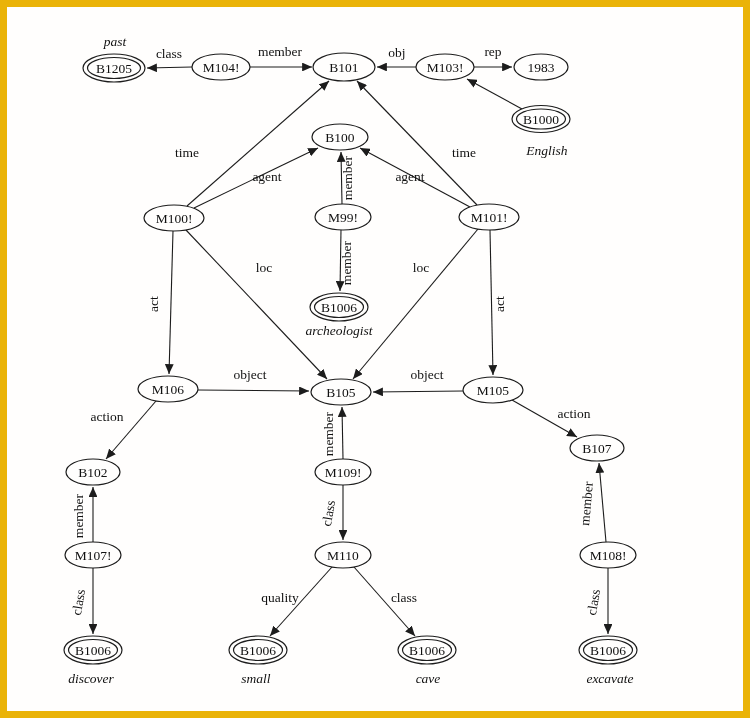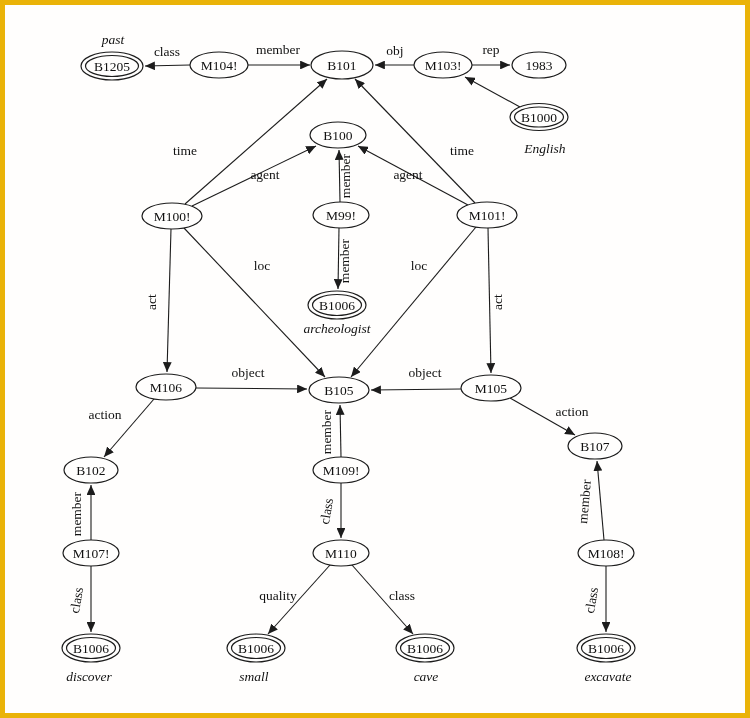--- a/index.html
+++ b/index.html
@@ -1,18 +1,18 @@
 <!DOCTYPE html>
 <html><head>
 <meta charset="utf-8">
 <style>
   html,body{margin:0;padding:0;background:#ffffff;}
   .page{
     width:750px;height:718px;background:#fffefd;
-    border:5px solid #eab308;box-sizing:border-box;
+    border:7px solid #eab308;box-sizing:border-box;
     font-family:"Liberation Serif","DejaVu Serif",serif;
   }
   svg{display:block;}
   .node-ellipse{fill:#fffefd;stroke:#1c1c1c;stroke-width:1.2;}
   .edge-line{stroke:#1c1c1c;stroke-width:1.1;fill:none;}
   text{font-family:"Liberation Serif","DejaVu Serif",serif;fill:#111111;}
   .node-label{font-size:13.5px;text-anchor:middle;}
   .edge-label{font-size:13.5px;text-anchor:middle;}
   .caption{font-size:13.5px;font-style:italic;text-anchor:middle;}
 </style>

